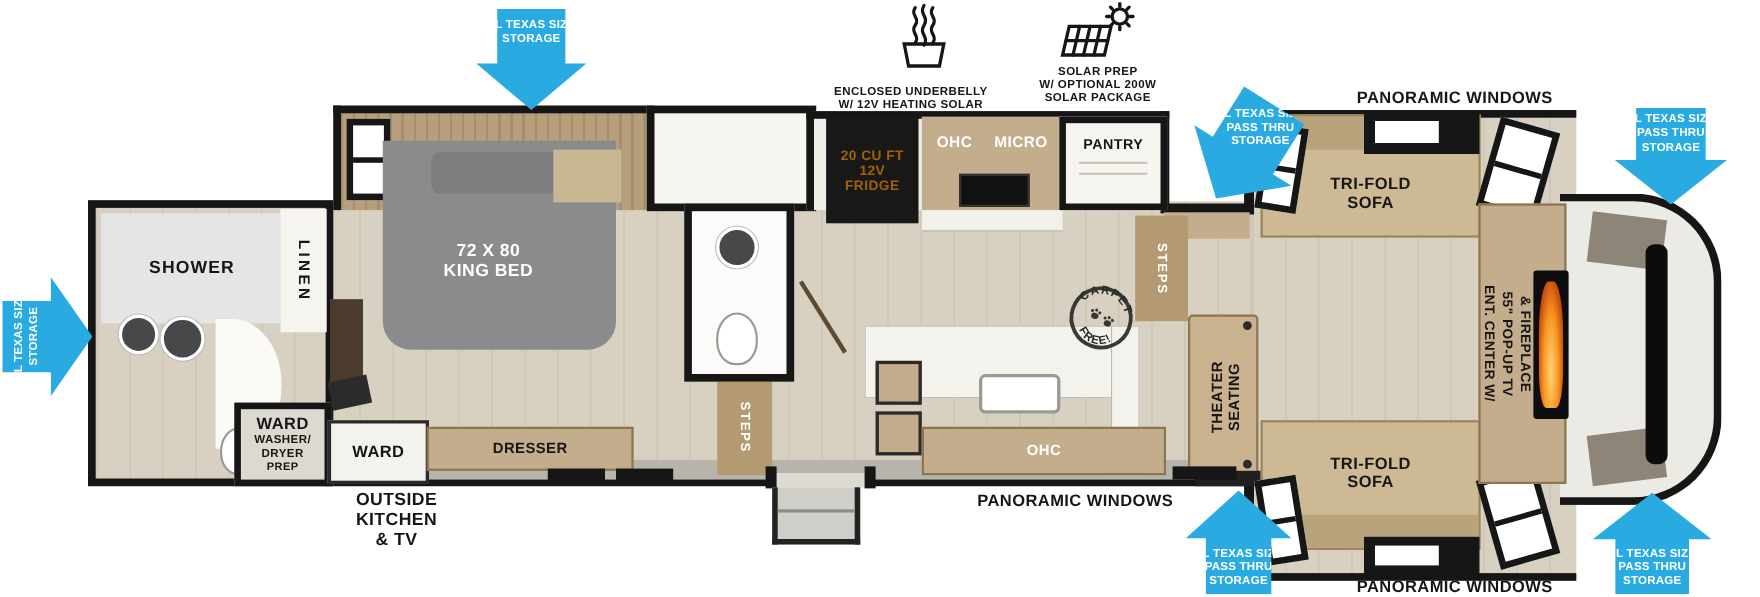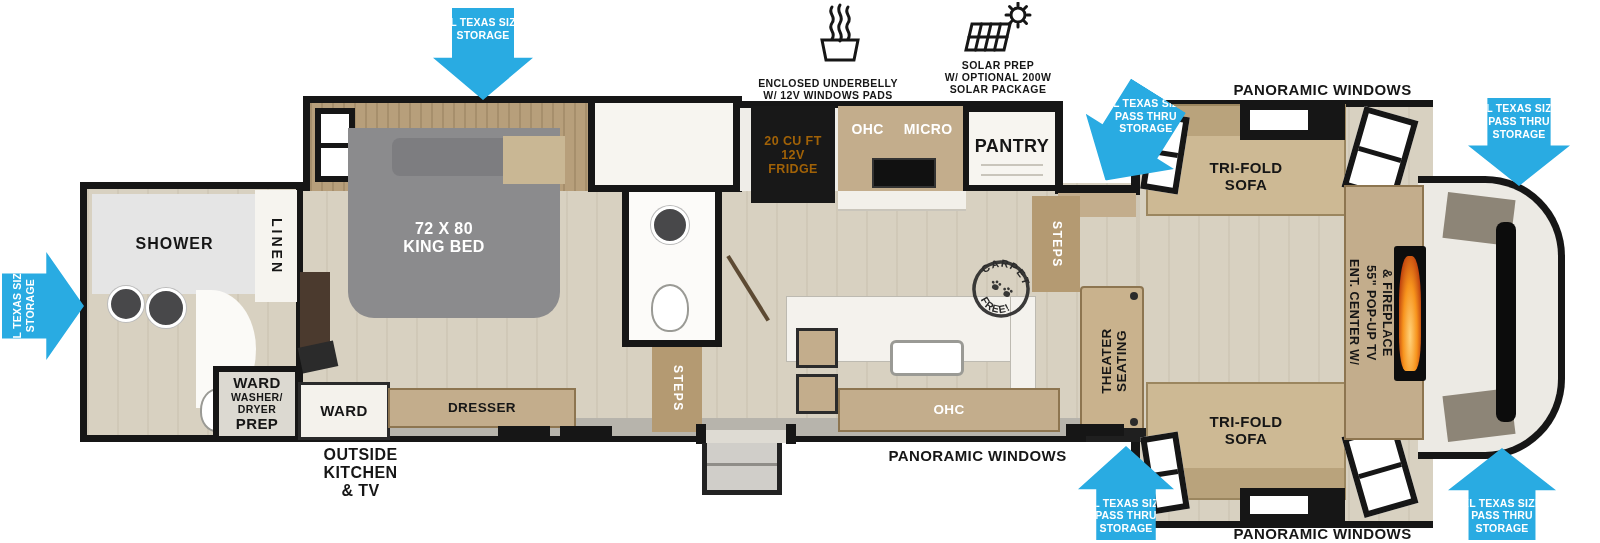--- a/index.html
+++ b/index.html
@@ -37,21 +37,21 @@
   <svg class="abs" style="left:808px;top:2px" width="64" height="62" viewBox="0 0 64 62">
     <g stroke="#161616" stroke-width="3" fill="none" stroke-linecap="round">
       <path d="M14 38 L50 38 L46 58 L18 58 Z"></path>
       <path d="M24 5 c-5 7 5 9 0 16 c-5 7 5 9 0 16"></path>
       <path d="M32 3 c-5 8 5 10 0 18 c-5 8 5 10 0 18"></path>
       <path d="M40 5 c-5 7 5 9 0 16 c-5 7 5 9 0 16"></path>
     </g>
   </svg>
   <div class="abs lbl ctr" style="left:748px;top:78px;width:160px;font-size:10.5px">
     <span>ENCLOSED UNDERBELLY</span>
-      <span>W/ 12V WINDOWS PADS</span>
+      <span>W/ 12V HEATING SOLAR</span>
   </div>
 
   <svg class="abs" style="left:956px;top:2px" width="84" height="58" viewBox="0 0 84 58">
     <g stroke="#161616" stroke-width="3" fill="none" stroke-linecap="round">
       <polygon points="16,22 54,22 48,48 10,48"></polygon>
       <line x1="25.5" y1="22" x2="19.5" y2="48"></line>
         <line x1="35" y1="22" x2="29" y2="48"></line>
         <line x1="44.5" y1="22" x2="38.5" y2="48"></line>
       <line x1="13" y1="35" x2="51" y2="35"></line>
       <circle cx="62" cy="13" r="7"></circle>
@@ -104,21 +104,21 @@
       <span>LINEN</span>
     </div>
   <div class="abs" style="left:196px;top:290px;width:60px;height:118px;background:#fbfaf7;border-radius:0 75% 60% 0/0 50% 50% 0"></div>
   <div class="abs sink" style="left:108px;top:286px;width:36px;height:36px"></div>
   <div class="abs sink" style="left:146px;top:288px;width:40px;height:40px"></div>
   <div class="abs" style="left:200px;top:388px;width:36px;height:44px;background:#fff;border:2px solid #9a9a95;border-radius:50% 50% 45% 45%"></div>
   <div class="abs ctr" style="left:213px;top:366px;width:88px;height:76px;background:#dcd9d1;border:6px solid #161616">
     <span class="lbl" style="font-size:15px">WARD</span>
     <span class="lbl" style="font-size:10.5px">WASHER/</span>
     <span class="lbl" style="font-size:10.5px">DRYER</span>
-    <span class="lbl" style="font-size:15px">PREP</span>
+    <span class="lbl" style="font-size:10px">PREP</span>
   </div>
 
   <div class="abs winfrm" style="left:315px;top:108px;width:40px;height:74px">
       <div class="winbar"></div>
     </div>
   <div class="abs" style="left:348px;top:128px;width:212px;height:190px;background:#8b8b8d;border-radius:0 0 26px 26px">
     <div class="abs" style="left:44px;top:10px;width:124px;height:38px;background:#7d7d80;border-radius:8px"></div>
     <div class="abs" style="left:155px;top:8px;width:62px;height:48px;background:#c9b794"></div>
     <div class="abs ctr lbl" style="left:0;top:80px;width:192px;height:60px;color:#fff;font-size:16px">
       <span>72 X 80</span>
@@ -152,21 +152,21 @@
   </div>
   <div class="abs wood" style="left:838px;top:106px;width:128px;height:85px">
     <div class="abs lbl" style="left:0;top:16px;width:128px;display:flex;justify-content:center;gap:20px;color:#fff;font-size:14px">
       <span>OHC</span>
       <span>MICRO</span>
     </div>
     <div class="abs" style="left:34px;top:52px;width:64px;height:30px;background:#111;border:2px solid #333"></div>
   </div>
   <div class="abs" style="left:838px;top:191px;width:128px;height:20px;background:#f2f0ea;border-bottom:2px solid #c9c5bb"></div>
   <div class="abs" style="left:963px;top:106px;width:98px;height:85px;background:#f7f5f0;border:6px solid #161616">
-    <div class="lbl" style="text-align:center;margin-top:24px;font-size:18px">PANTRY</div>
+    <div class="lbl" style="text-align:center;margin-top:12px;font-size:13px">PANTRY</div>
     <div style="margin:8px 12px 0;border-top:2px solid #c9c5bb"></div>
     <div style="margin:8px 12px 0;border-top:2px solid #c9c5bb"></div>
   </div>
   <div class="abs wood" style="left:1058px;top:193px;width:78px;height:24px"></div>
 
   <div class="abs vtxt lbl" style="left:1032px;top:196px;width:48px;height:96px;background:#b49a72;color:#fff;font-size:12px;letter-spacing:1.5px">
       <span>STEPS</span>
     </div>
 
   <div class="abs" style="left:786px;top:296px;width:250px;height:66px;background:#f4f2ed;border:1px solid #bdbab1"></div>

